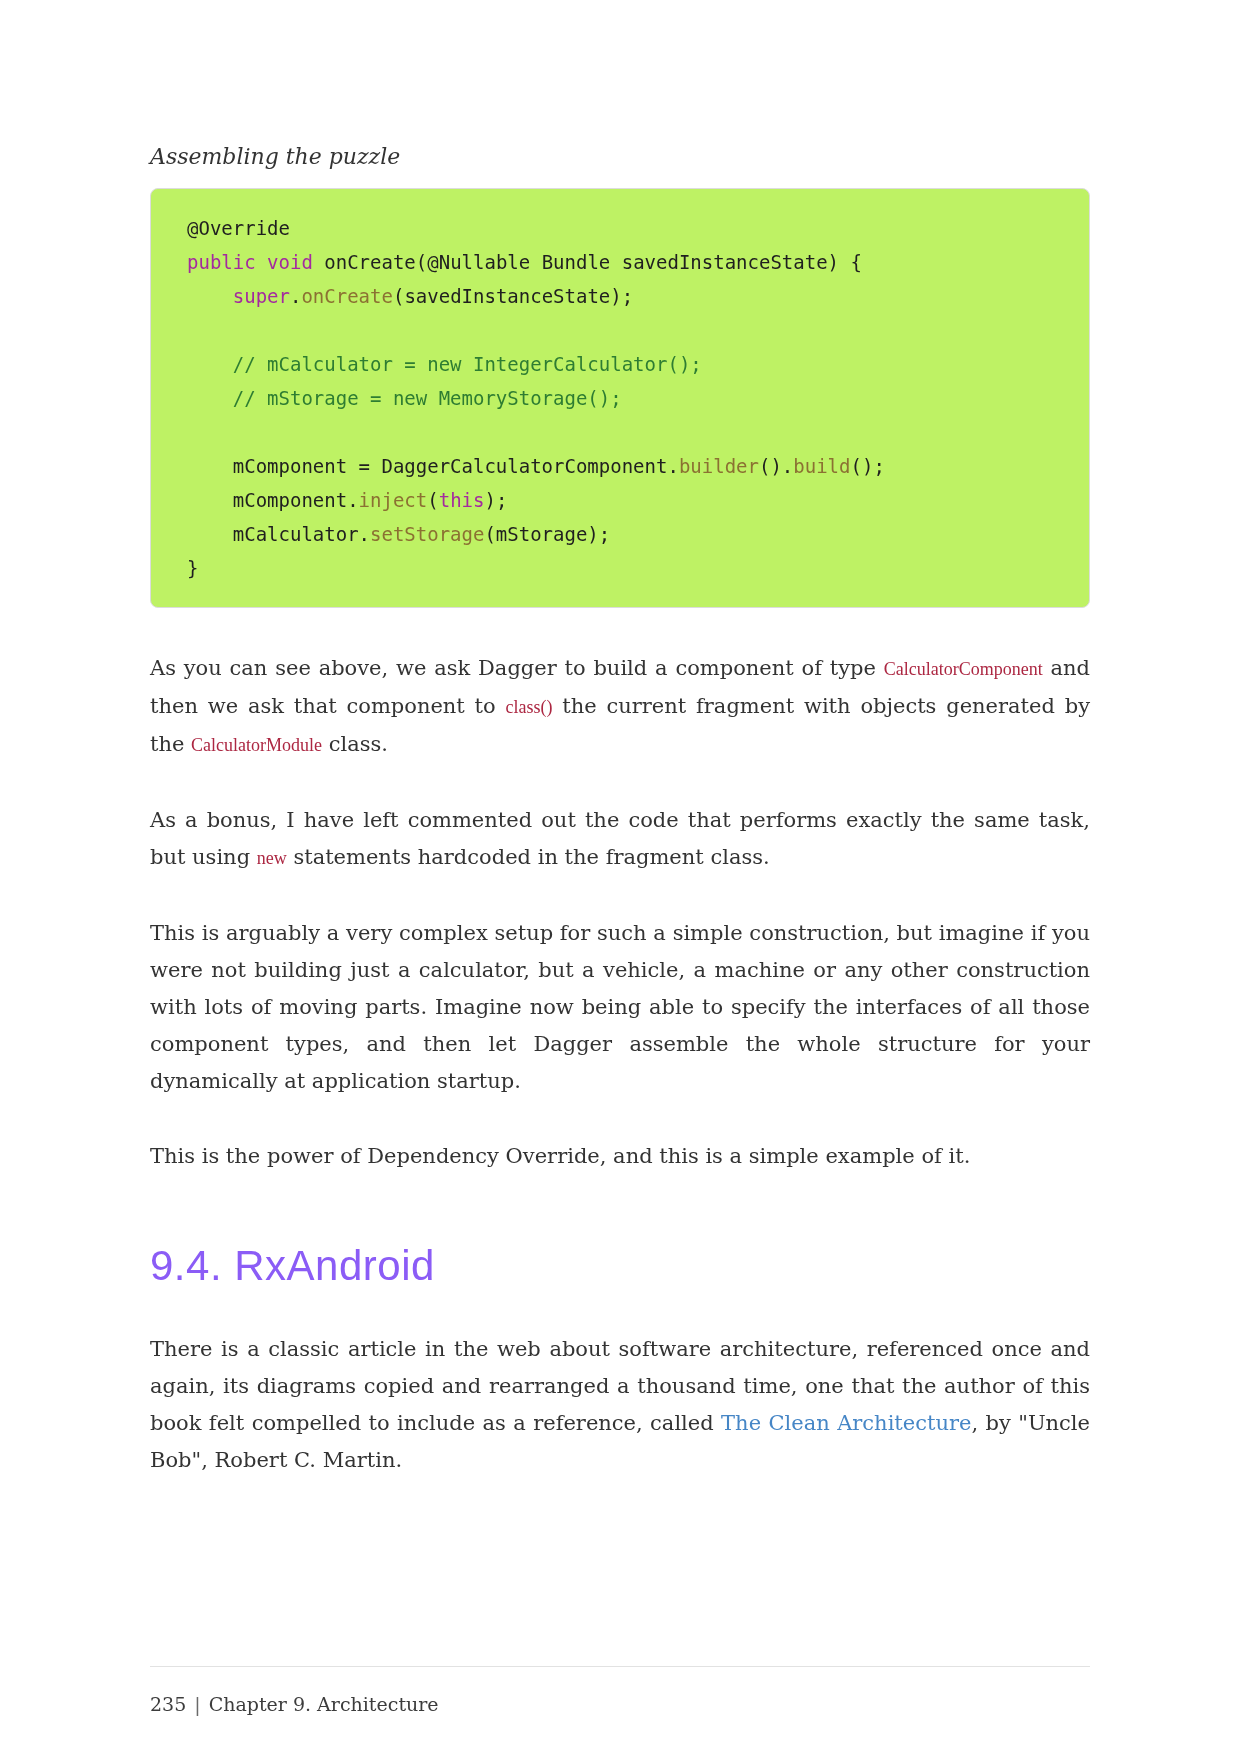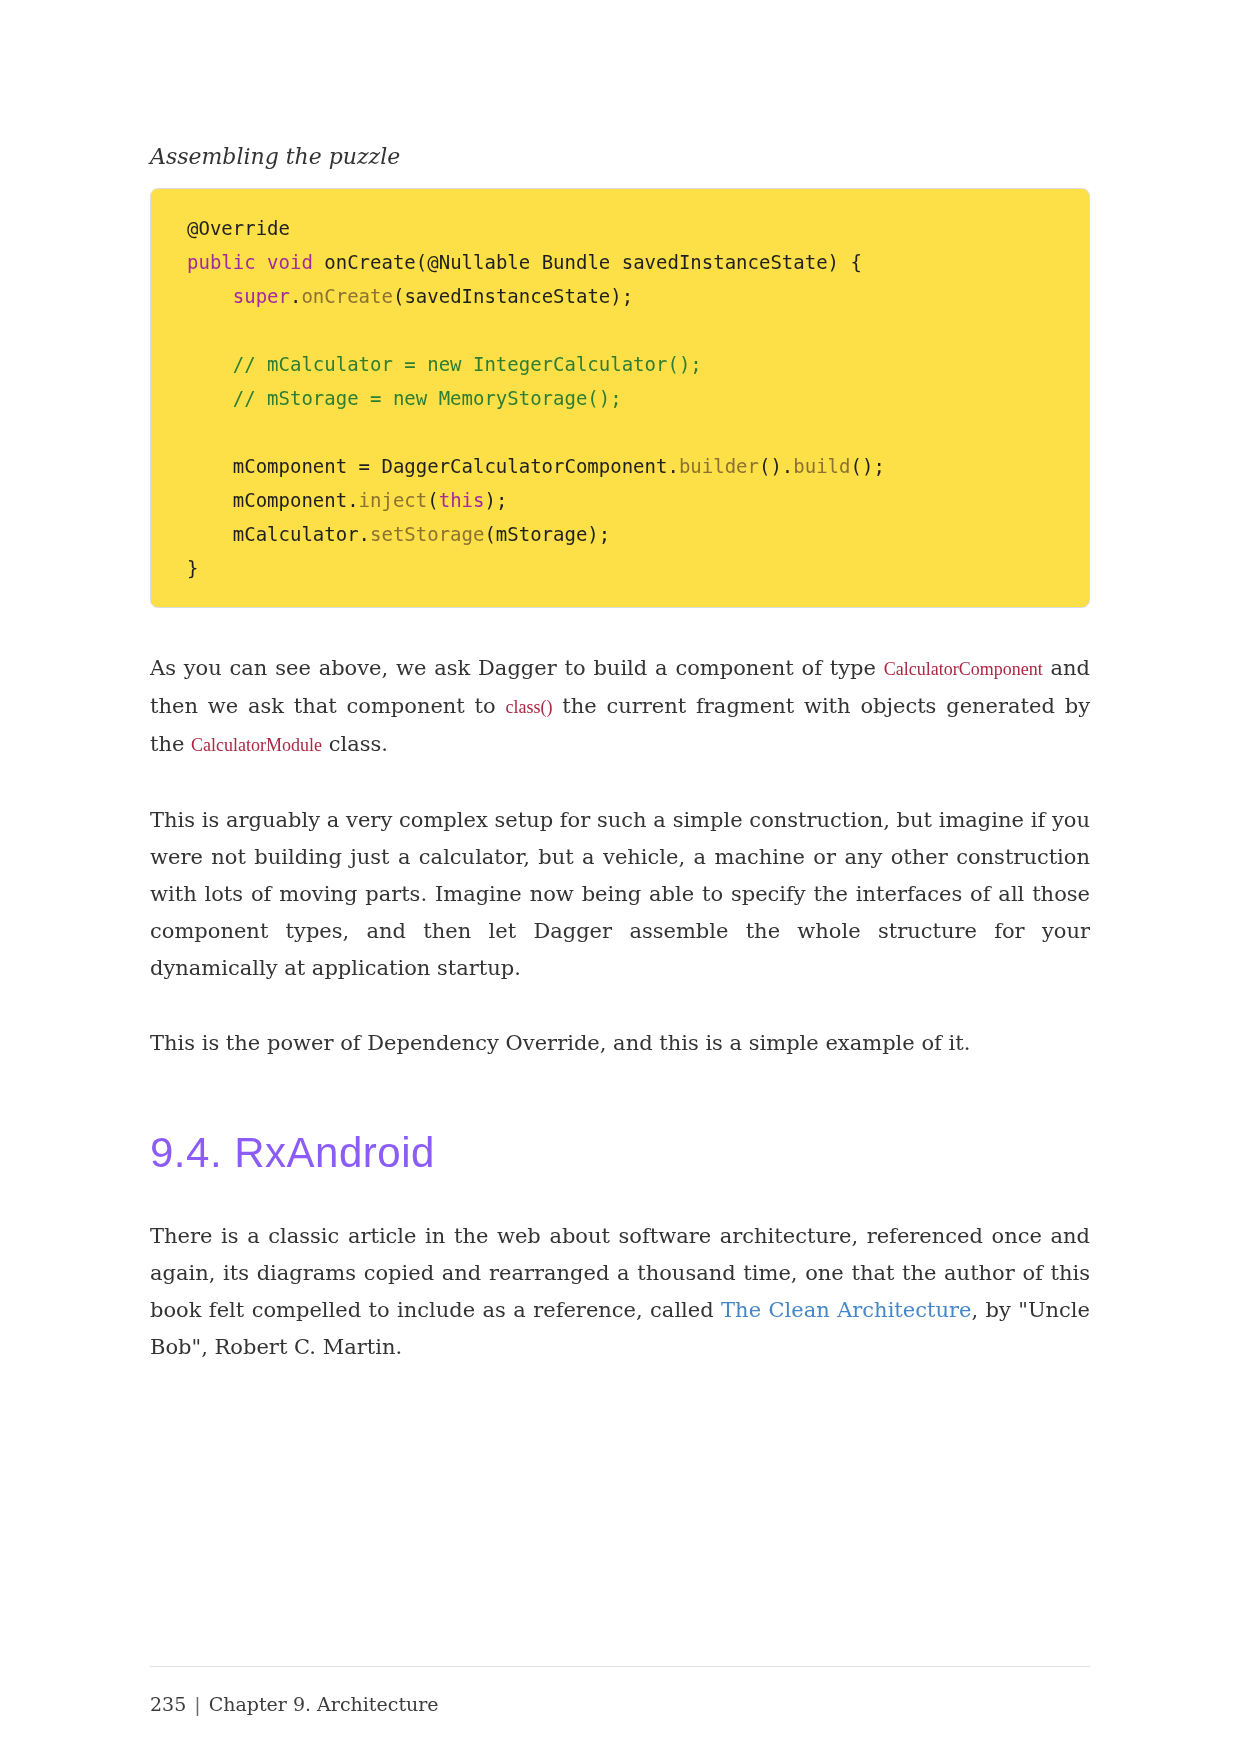--- a/index.html
+++ b/index.html
@@ -26,21 +26,21 @@
     margin-bottom: 16px;
     font-style: italic;
     font-size: 22px;
     line-height: 30px;
     color: #333333;
   }
   .code-block {
     box-sizing: border-box;
     margin: 0 0 42px 0;
     width: 940px;
-    background: #fde047;
+    background: #bef264;
     border: 1px solid #dcdcdc;
     border-radius: 8px;
     padding: 22px 36px;
     font-family: "DejaVu Sans Mono", "Liberation Mono", monospace;
     font-size: 19px;
     line-height: 34px;
     color: #1f1f1f;
   }
   .code-line {
     display: block;
@@ -93,20 +93,21 @@
 </head>
 <body>
 
 <div class="page">
 
   <div class="section-heading">Assembling the puzzle</div>
 
   <pre class="code-block"><span class="code-line">@Override</span><span class="code-line"><span class="tok-keyword">public</span> <span class="tok-keyword">void</span> onCreate(@Nullable Bundle savedInstanceState) {</span><span class="code-line">    <span class="tok-keyword">super</span>.<span class="tok-method">onCreate</span>(savedInstanceState);</span><span class="code-line"></span><span class="code-line"><span class="tok-comment">    // mCalculator = new IntegerCalculator();</span></span><span class="code-line"><span class="tok-comment">    // mStorage = new MemoryStorage();</span></span><span class="code-line"></span><span class="code-line">    mComponent = DaggerCalculatorComponent.<span class="tok-method">builder</span>().<span class="tok-method">build</span>();</span><span class="code-line">    mComponent.<span class="tok-method">inject</span>(<span class="tok-keyword">this</span>);</span><span class="code-line">    mCalculator.<span class="tok-method">setStorage</span>(mStorage);</span><span class="code-line">}</span></pre>
 
   <p class="body-para">As you can see above, we ask Dagger to build a component of type <code class="inline-code">CalculatorComponent</code> and then we ask that component to <code class="inline-code">class()</code> the current fragment with objects generated by the <code class="inline-code">CalculatorModule</code> class.</p>
+  <p class="body-para">As a bonus, I have left commented out the code that performs exactly the same task, but using <code class="inline-code">new</code> statements hardcoded in the fragment class.</p>
   <p class="body-para">This is arguably a very complex setup for such a simple construction, but imagine if you were not building just a calculator, but a vehicle, a machine or any other construction with lots of moving parts. Imagine now being able to specify the interfaces of all those component types, and then let Dagger assemble the whole structure for your dynamically at application startup.</p>
   <p class="body-para">This is the power of Dependency Override, and this is a simple example of it.</p>
 
   <h2 class="chapter-section">9.4. RxAndroid</h2>
 
   <p class="body-para">There is a classic article in the web about software architecture, referenced once and again, its diagrams copied and rearranged a thousand time, one that the author of this book felt compelled to include as a reference, called <a class="body-link" href="#">The Clean Architecture</a>, by "Uncle Bob", Robert C. Martin.</p>
 
 </div>
 
 <div class="page-footer">

